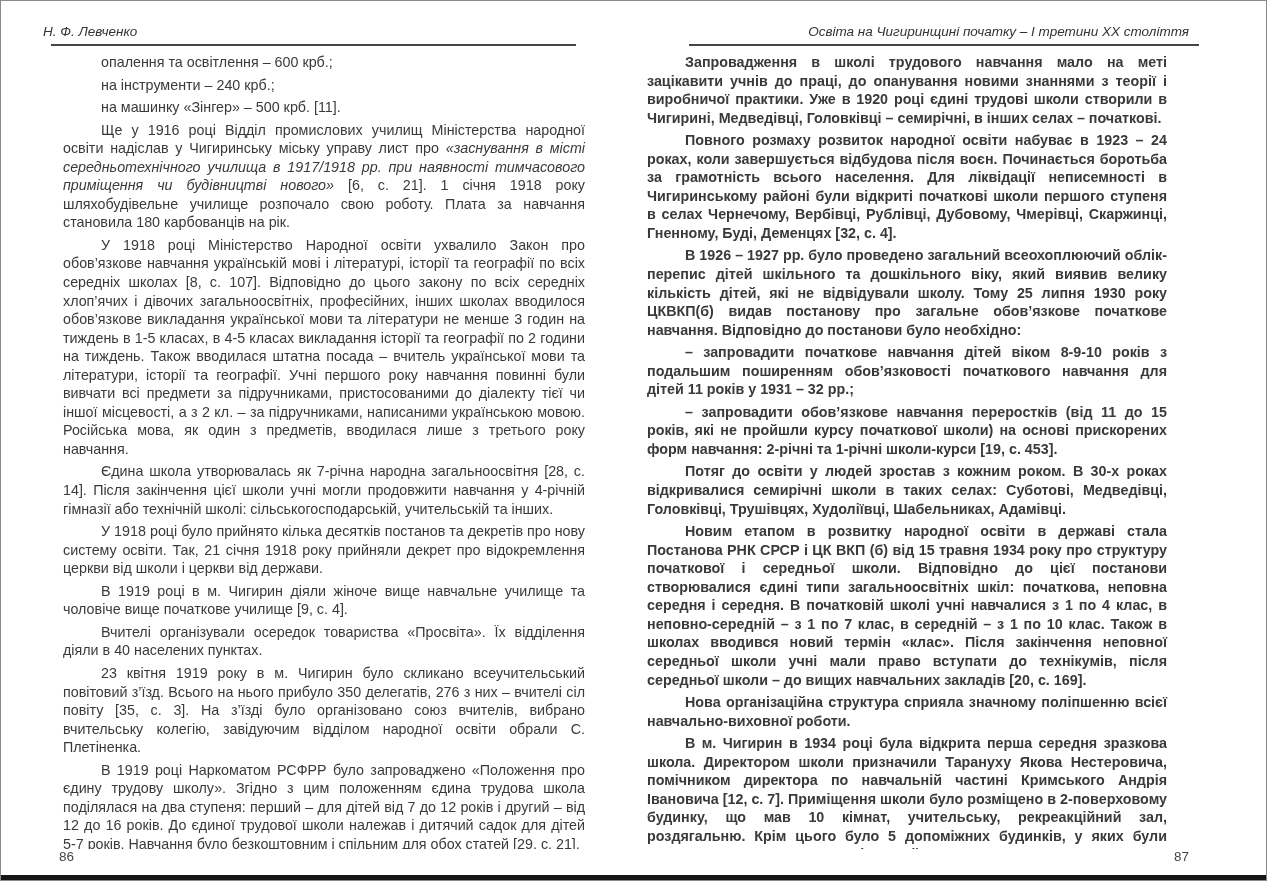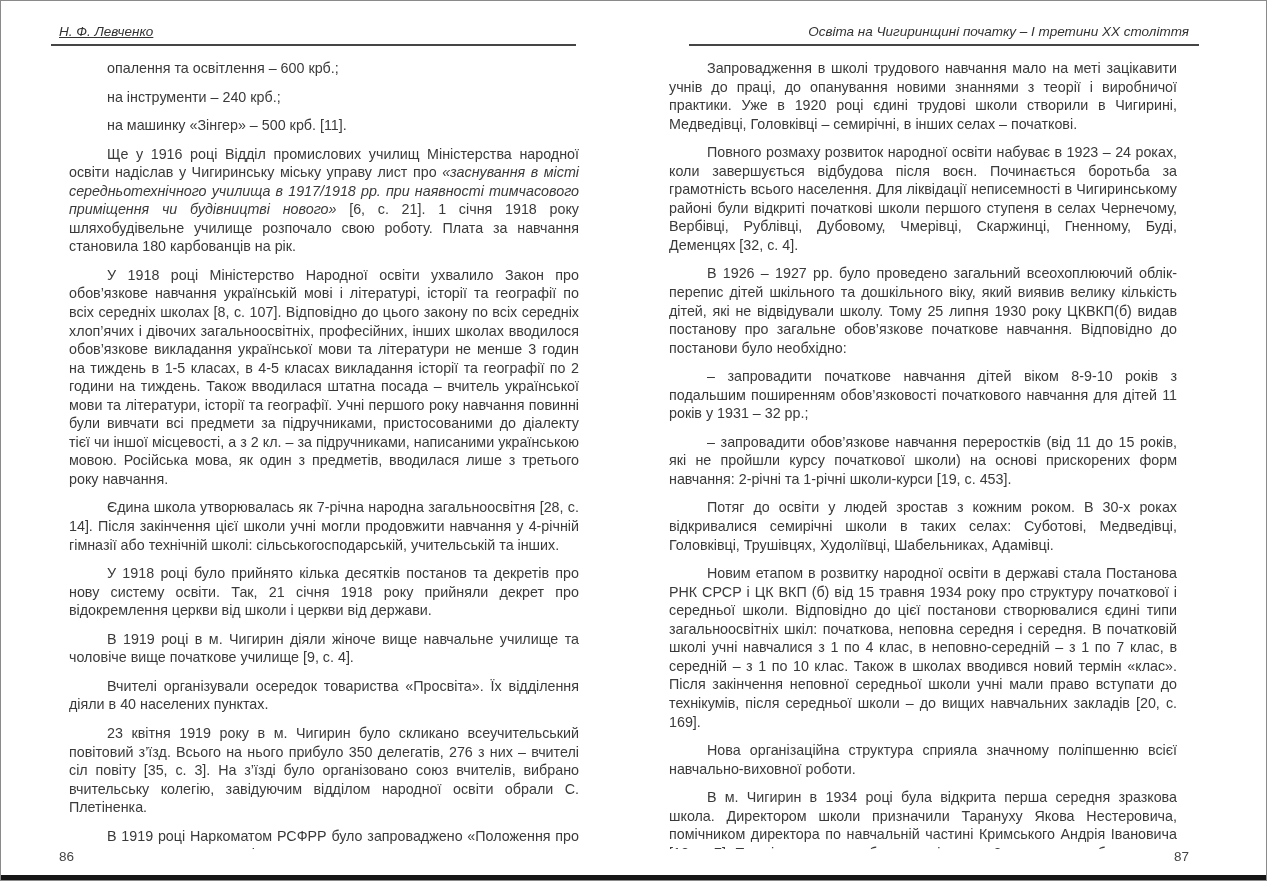--- a/index.html
+++ b/index.html
@@ -19,44 +19,44 @@
     overflow: hidden;
   }
   .hdr {
     position: absolute;
     top: 23px;
     font-style: italic;
     font-size: 13.5px;
     color: #333333;
     white-space: nowrap;
   }
-  .hdr-left  { left: 58px; text-decoration: underline; }
+  .hdr-left  { left: 42px; }
   .hdr-right { right: 77px; }
   .rule {
     position: absolute;
     top: 43px;
     height: 2px;
     background: #454545;
   }
   .rule-left  { left: 50px;  width: 525px; }
   .rule-right { left: 688px; width: 510px; }
   .col {
     position: absolute;
     top: 48px;
     height: 800px;
     overflow: hidden;
     font-size: 14.3px;
     line-height: 18.55px;
     text-align: justify;
     color: #3a3a3a;
   }
   .col-left  { left: 58px;  width: 530px; }
-  .col-right { left: 658px; width: 528px; }
+  .col-right { left: 642px; width: 528px; font-weight: bold; }
   .col p {
-    margin: 10px;
+    margin: 4px;
     padding: 0;
     text-indent: 38px;
   }
   .it { font-style: italic; }
   .pgnum {
     position: absolute;
     top: 848px;
     font-size: 13.5px;
     color: #444444;
   }

